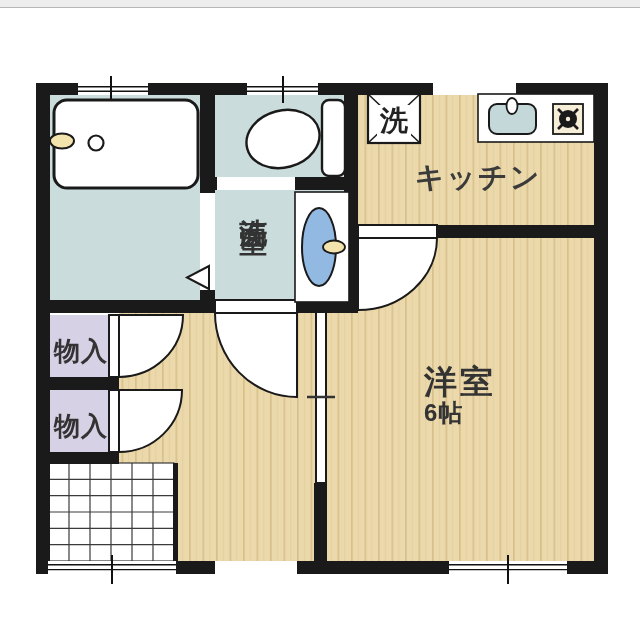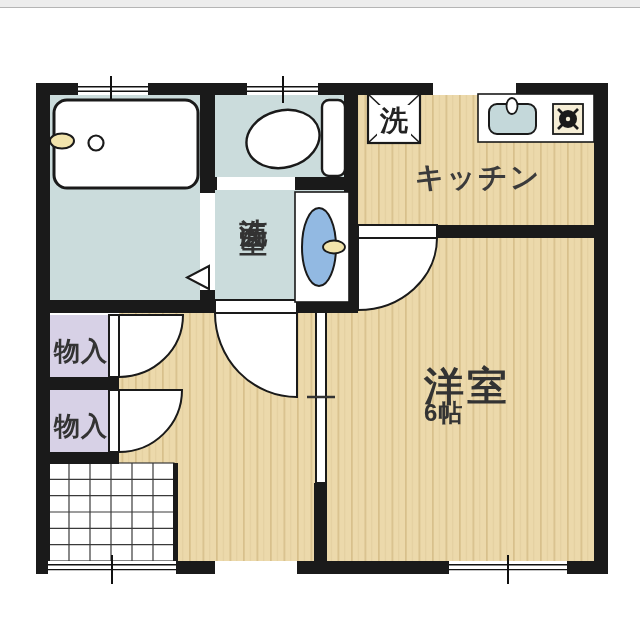--- a/index.html
+++ b/index.html
@@ -3,21 +3,21 @@
 <meta charset="utf-8">
 <style>
   html,body{margin:0;padding:0;background:#fff;}
   #stage{position:relative;width:640px;height:630px;background:#ffffff;overflow:hidden;
          font-family:"Liberation Sans","DejaVu Sans",sans-serif;}
   #topbar{position:absolute;left:0;top:0;width:640px;height:7px;background:#ededed;
           border-bottom:1px solid #b5b5b5;}
   svg{position:absolute;left:0;top:0;}
   .lbl{position:absolute;color:#333;font-weight:600;line-height:1.1;white-space:nowrap;}
   .lbl-kitchen{left:392px;top:162px;width:172px;text-align:center;font-size:29px;letter-spacing:2px;color:#3b3b3b;}
-  .lbl-yo{left:424px;top:364px;font-size:40px;letter-spacing:3px;}
+  .lbl-yo{left:424px;top:364px;font-size:33px;letter-spacing:3px;}
   .lbl-yo-size{left:424px;top:400px;font-size:24px;letter-spacing:1px;}
   .lbl-st1{left:50px;top:337px;width:62px;text-align:center;font-size:26px;letter-spacing:1px;}
   .lbl-st2{left:50px;top:412px;width:62px;text-align:center;font-size:26px;letter-spacing:1px;}
   .lbl-wash{left:237px;top:196px;height:108px;font-size:28px;letter-spacing:4px;
             writing-mode:vertical-rl;text-orientation:upright;}
   .lbl-washer{left:377px;top:105px;width:34px;height:32px;background:#ffffff;text-align:center;
               font-size:28px;line-height:32px;color:#222;}
 </style>
 </head>
 <body>

